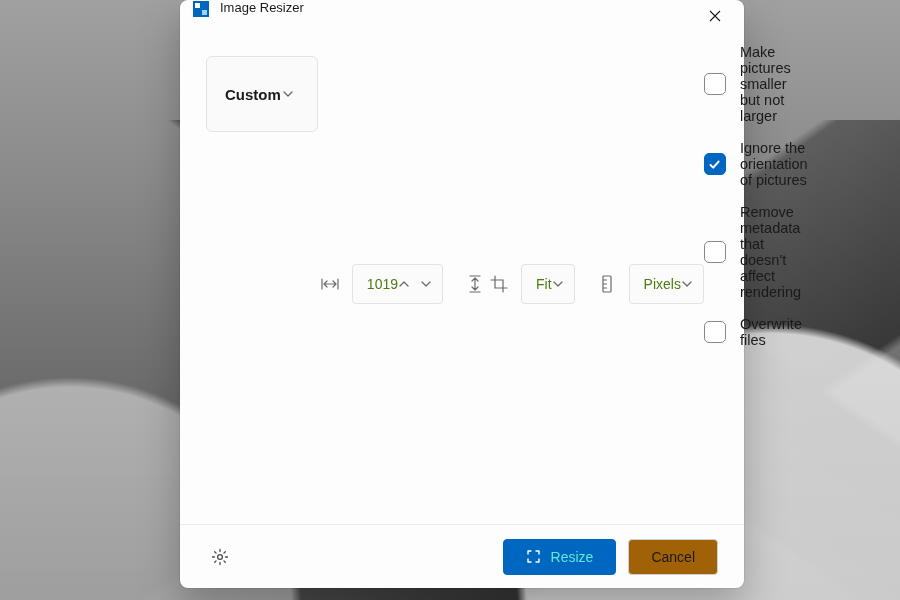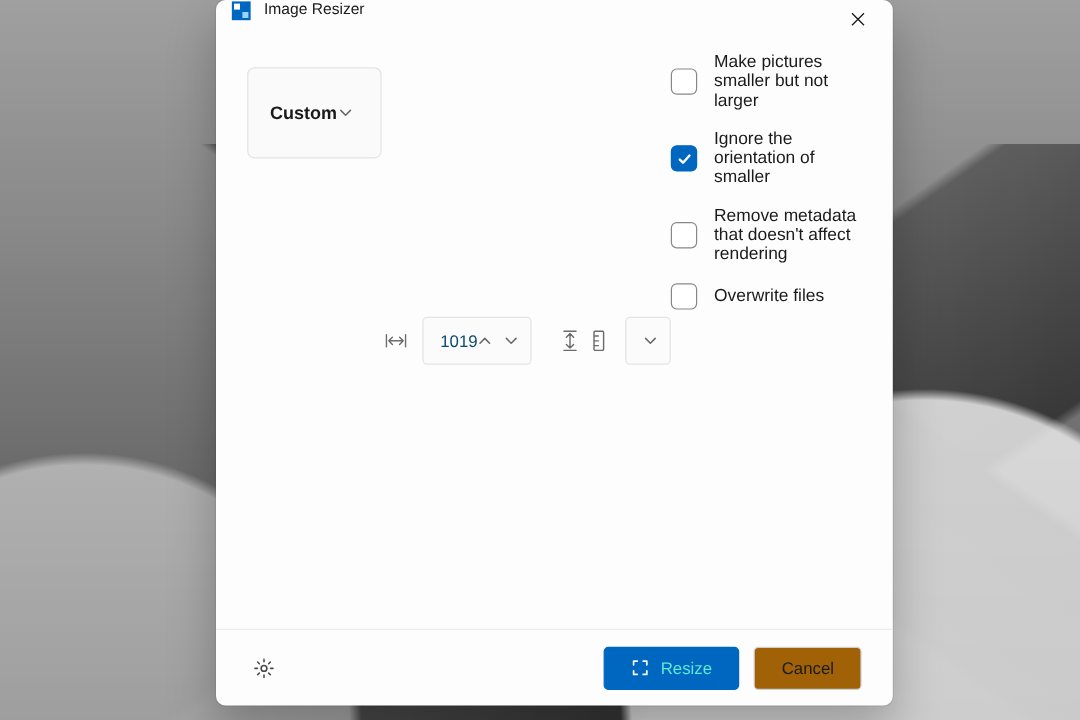--- a/index.html
+++ b/index.html
@@ -105,21 +105,21 @@
   .numbox, .combo {
     flex:1;
     height:40px;
     background:#fbfbfb;
     border:1px solid #e3e3e3;
     border-radius:4px;
     display:flex;
     align-items:center;
     padding:0 10px 0 14px;
     font-size:14px;
-    color:#0c4a6e;
+    color:#4d7c0f;
   }
   .numbox .val { flex:1; }
   .spinners { display:flex; gap:10px; color:#6a6a6a; }
   .combo .val { flex:1; }
 
   
   .checks { display:flex; flex-direction:column; gap:16px; }
   .check-row { display:flex; align-items:center; gap:14px; font-size:14.5px; color:#1a1a1a; }
   .chk {
     width:22px; height:22px;
@@ -228,47 +228,63 @@
           <svg width="14" height="18" viewBox="0 0 14 18">
             <path d="M2 1 H12 M2 17 H12 M7 3 V15 M7 3 L4 6 M7 3 L10 6 M7 15 L4 12 M7 15 L10 12" stroke="currentColor" stroke-width="1.2" fill="none" stroke-linecap="round"></path>
           </svg>
         </span>
       </div>
     </div>
 
     <div class="row">
       <div class="cell">
         <span class="lead-icon">
+          <svg width="18" height="18" viewBox="0 0 18 18">
+            <path d="M5 1 V13 H17 M1 5 H13 V17" stroke="currentColor" stroke-width="1.2" fill="none" stroke-linecap="round"></path>
+          </svg>
+        </span>
+        <div class="combo">
+          <span class="val">Fit</span>
+          <span class="chev">
+              <svg width="12" height="12" viewBox="0 0 12 12">
+                <path d="M2 4 L6 8 L10 4" stroke="currentColor" stroke-width="1.3" fill="none" stroke-linecap="round" stroke-linejoin="round"></path>
+              </svg>
+            </span>
+        </div>
+      </div>
+      <div class="cell">
+        <span class="lead-icon">
           <svg width="12" height="18" viewBox="0 0 12 18">
             <rect x="2" y="1" width="8" height="16" rx="1" stroke="currentColor" stroke-width="1.2" fill="none"></rect>
             <path d="M2 5 H6 M2 9 H6 M2 13 H6" stroke="currentColor" stroke-width="1.1"></path>
           </svg>
         </span>
         <div class="combo">
+          <span class="val">Pixels</span>
           <span class="chev">
               <svg width="12" height="12" viewBox="0 0 12 12">
                 <path d="M2 4 L6 8 L10 4" stroke="currentColor" stroke-width="1.3" fill="none" stroke-linecap="round" stroke-linejoin="round"></path>
               </svg>
             </span>
         </div>
       </div>
     </div>
 
     <div class="checks">
       <label class="check-row">
         <span class="chk"></span>
         <span>Make pictures smaller but not larger</span>
       </label>
       <label class="check-row">
         <span class="chk checked">
             <svg width="13" height="13" viewBox="0 0 13 13">
               <path d="M2.5 7 L5.2 9.6 L10.6 3.6" stroke="#fff" stroke-width="2" fill="none" stroke-linecap="round" stroke-linejoin="round"></path>
             </svg>
           </span>
-        <span>Ignore the orientation of smaller</span>
+        <span>Ignore the orientation of pictures</span>
       </label>
       <label class="check-row">
         <span class="chk"></span>
         <span>Remove metadata that doesn't affect rendering</span>
       </label>
       <label class="check-row">
         <span class="chk"></span>
         <span>Overwrite files</span>
       </label>
     </div>

